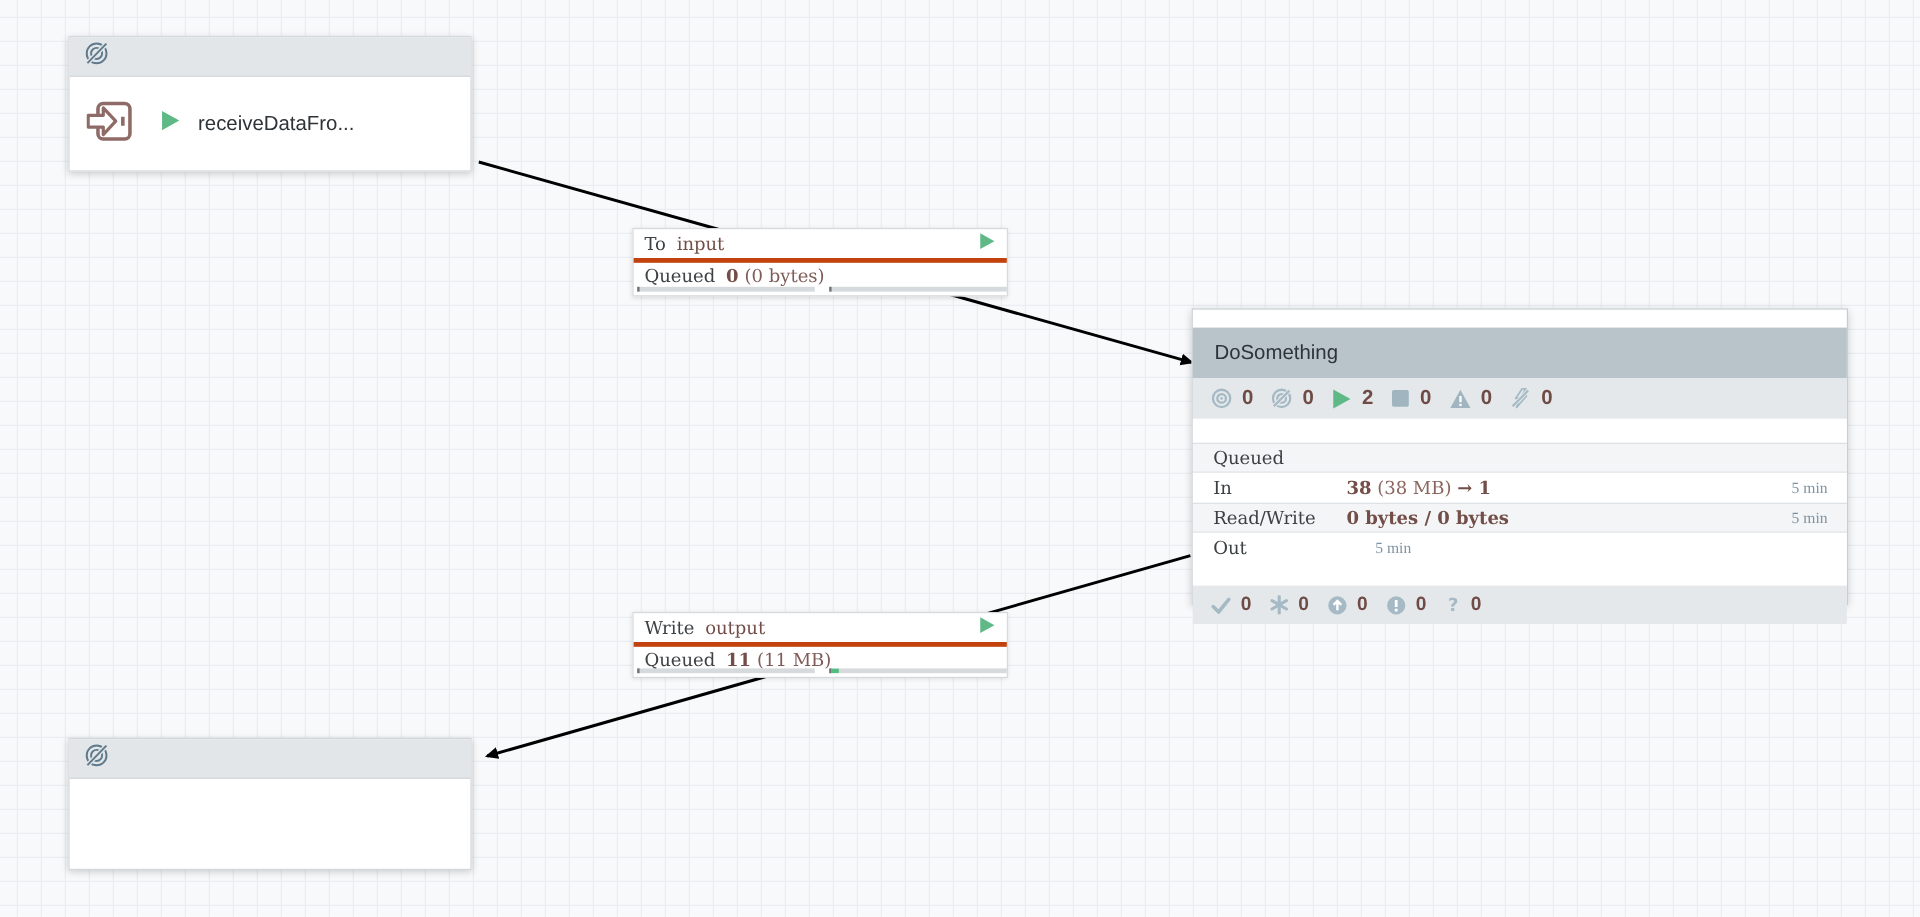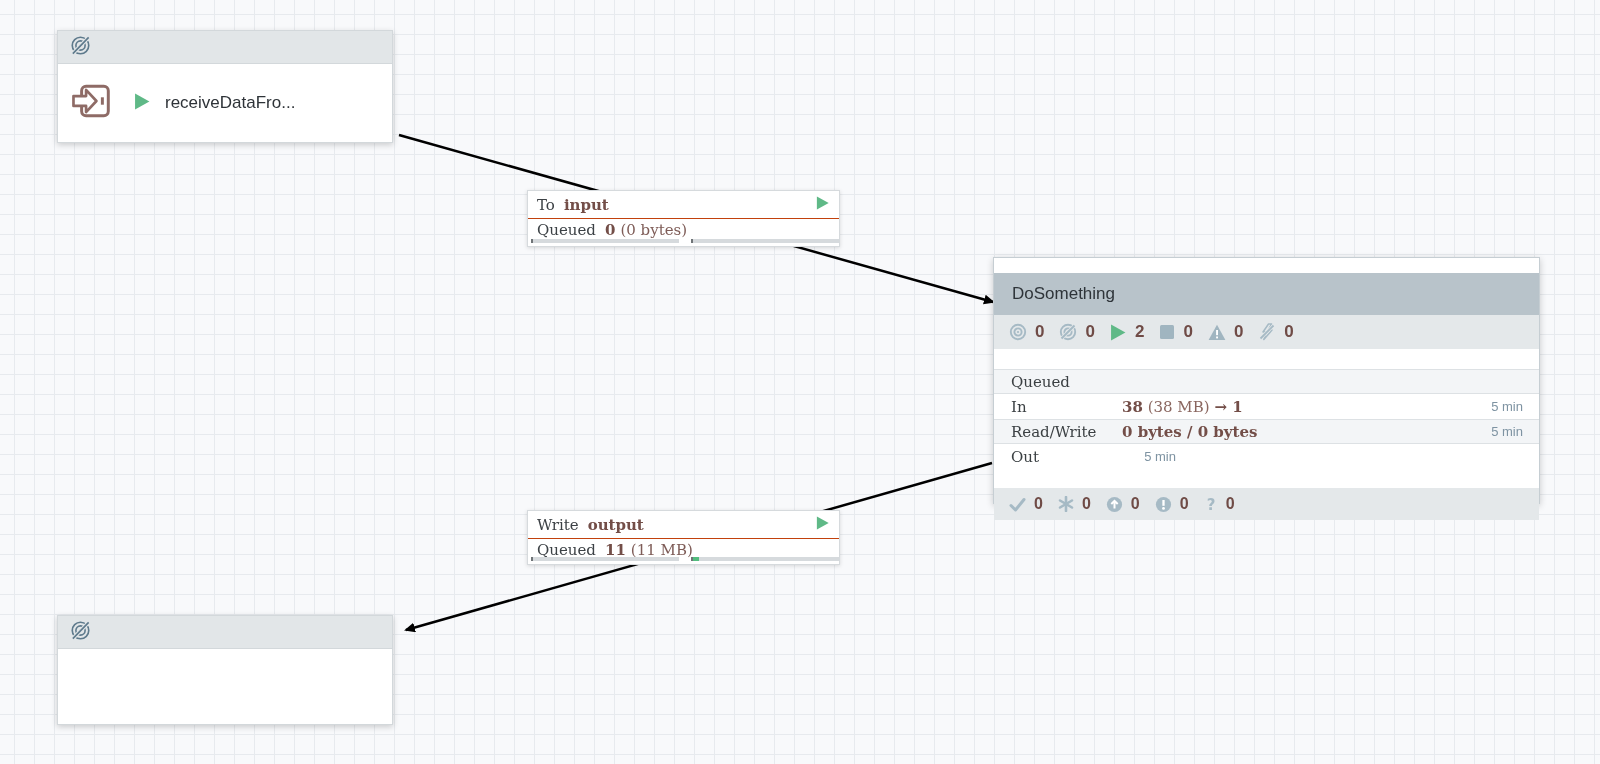--- a/index.html
+++ b/index.html
@@ -36,25 +36,25 @@
   }
   .play-tri { display:inline-block; margin-left:22px; flex:none; }
 
   
   .conn-label {
     position:absolute; width:313px; background:#fff; z-index:3;
     border:1px solid #d6dadd; box-shadow:0 1px 4px rgba(0,0,0,.14);
     font-family:"DejaVu Serif", serif;
   }
   .conn-row1 {
-    height:28px; border-bottom:1px solid #c2410c;
+    height:28px; border-bottom:4px solid #c2410c;
     display:flex; align-items:center; padding:0 9px; font-size:15px;
   }
   .conn-prefix { color:#3c4145; }
-  .conn-port { margin-left:9px; font-weight:bold; color:#734e48; }
+  .conn-port { margin-left:9px; font-weight:normal; color:#734e48; }
   .conn-spacer { flex:1; }
   .conn-row2 {
     height:21px; display:flex; align-items:center; padding:0 9px; font-size:15px;
   }
   .conn-queued-label { color:#3c4145; }
   .conn-count { margin-left:9px; font-weight:bold; color:#734e48; }
   .conn-size { margin-left:5px; color:#7e5c57; }
   .conn-bars { position:absolute; left:0; right:0; bottom:2px; height:5px; }
   .bp-bar {
     position:absolute; top:0; height:4px; width:148px; background:#d6dadd;
@@ -85,21 +85,21 @@
   .pg-gap-top { height:20px; background:#fff; }
   .pg-rows { font-family:"DejaVu Serif", serif; font-size:15px; }
   .pg-row { height:25px; display:flex; align-items:center; background:#fff; }
   .pg-row.alt { background:#f3f5f7; border-top:1px solid #dde1e4; border-bottom:1px solid #dde1e4; }
   .pg-row-label { width:128px; padding-left:17px; color:#3b4043; flex:none; }
   .pg-row-value { flex:1; }
   .v-bold { font-weight:bold; color:#734e48; }
   .v-dim  { color:#8a665f; }
   .pg-row-time {
     width:70px; text-align:right; padding-right:16px; flex:none;
-    font-family:Liberation Sans, sans-serif; font-size:13px; color:#7e93a2;
+    font-family:Liberation Serif, serif; font-size:13px; color:#7e93a2;
   }
   .pg-gap-bottom { height:19px; background:#fff; }
   .pg-footer {
     height:32px; background:#e4e8ea; display:flex; align-items:center; padding:0 15px;
   }
   .pg-footer .pg-stat-count { font-size:16px; }
 </style>
 </head>
 <body>
 

